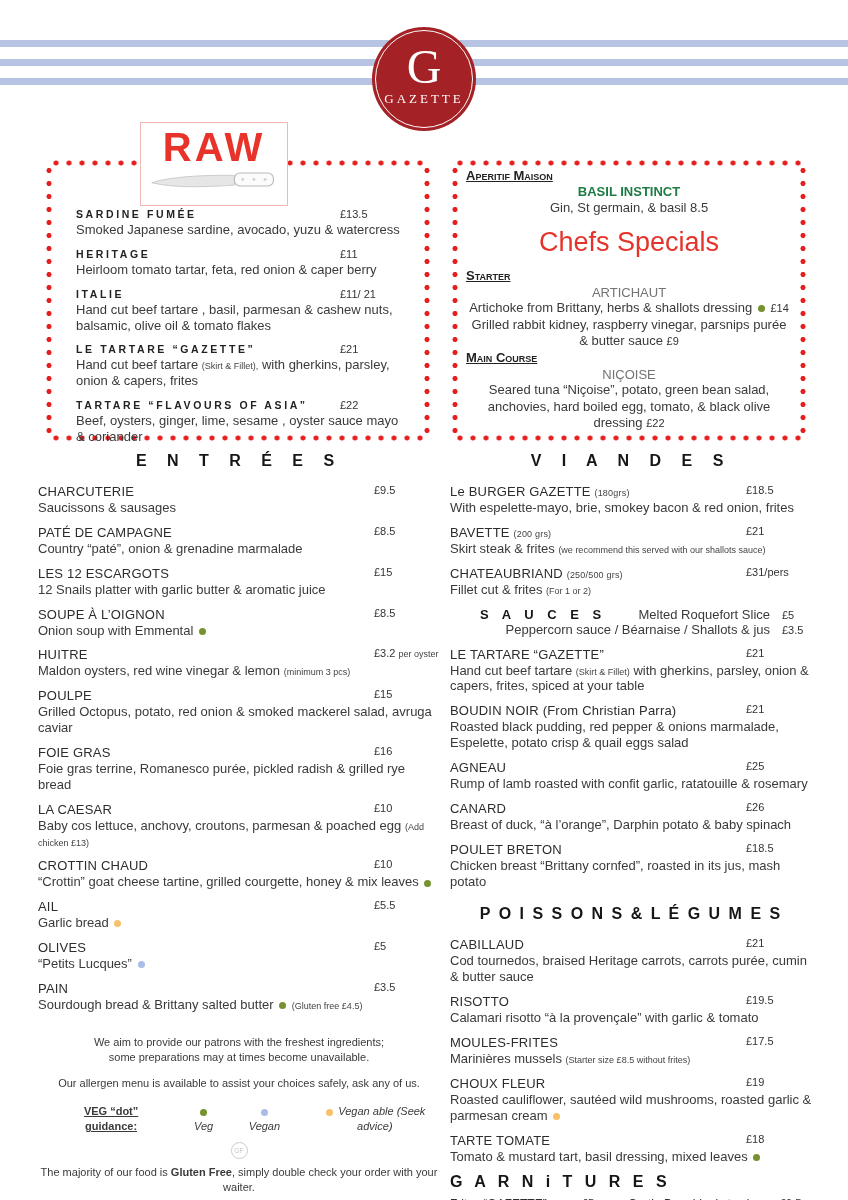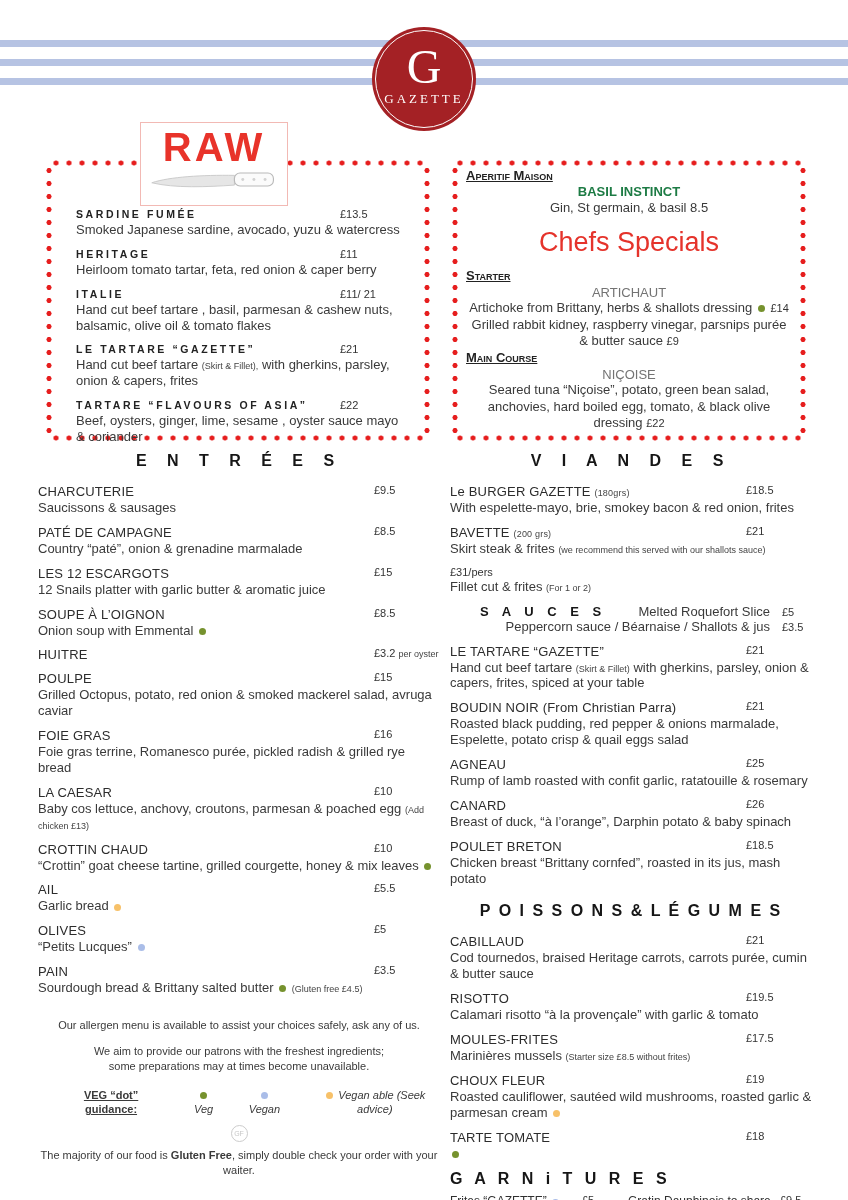--- a/index.html
+++ b/index.html
@@ -222,20 +222,24 @@
     <div class="idesc">
       <span>Onion soup with Emmental</span>
       <span class="dot" data-color="veg"></span>
     </div>
   </div>
   <div class="item">
     <div class="ptop">
         <span class="iname">HUITRE</span>
         <span class="price"><span>£3.2</span> <span class="note">per oyster</span></span>
       </div>
+    <div class="idesc">
+      <span>Maldon oysters, red wine vinegar &amp; lemon</span>
+      <span class="note">(minimum 3 pcs)</span>
+    </div>
   </div>
   <div class="item">
     <div class="ptop">
         <span class="iname">POULPE</span>
         <span class="price">£15</span>
       </div>
     <div class="idesc">Grilled Octopus, potato, red onion &amp; smoked mackerel salad, avruga caviar</div>
   </div>
   <div class="item">
     <div class="ptop">
@@ -290,22 +294,22 @@
         <span class="price">£3.5</span>
       </div>
     <div class="idesc">
       <span>Sourdough bread &amp; Brittany salted butter</span>
       <span class="dot" data-color="veg"></span>
       <span class="note">(Gluten free £4.5)</span>
     </div>
   </div>
 
   <div class="foot">
+    <p><span>We aim to provide our patrons with the freshest ingredients;</span><br><span>some preparations may at times become unavailable.</span></p>
     <p>Our allergen menu is available to assist your choices safely, ask any of us.</p>
-    <p><span>We aim to provide our patrons with the freshest ingredients;</span><br><span>some preparations may at times become unavailable.</span></p>
     <div class="veg-guide">
       <span class="veg-label">VEG “dot” guidance:</span>
       <span class="legend-item"><span class="dot" data-color="veg"></span> <span>Veg</span></span>
       <span class="legend-item"><span class="dot" data-color="vegan"></span> <span>Vegan</span></span>
       <span class="legend-item"><span class="dot" data-color="veganable"></span> <span>Vegan able (Seek advice)</span></span>
     </div>
     <div class="gf-badge">GF</div>
     <p><span>The majority of our food is </span><span class="b">Gluten Free</span><span>, simply double check your order with your waiter.</span></p>
 
   </div>
@@ -326,20 +330,21 @@
         <span class="iname"><span>BAVETTE</span> <span class="note">(200 grs)</span></span>
         <span class="price">£21</span>
       </div>
     <div class="idesc">
       <span>Skirt steak &amp; frites</span>
       <span class="note">(we recommend this served with our shallots sauce)</span>
     </div>
   </div>
   <div class="item">
     <div class="ptop">
+        <span class="iname"><span>CHATEAUBRIAND</span> <span class="note">(250/500 grs)</span></span>
         <span class="price">£31/pers</span>
       </div>
     <div class="idesc">
       <span>Fillet cut &amp; frites</span>
       <span class="note">(For 1 or 2)</span>
     </div>
   </div>
 
   <div class="sauces">
     <div class="srow">
@@ -428,20 +433,21 @@
       <span>Roasted cauliflower, sautéed wild mushrooms, roasted garlic &amp; parmesan cream</span>
       <span class="dot" data-color="veganable"></span>
     </div>
   </div>
   <div class="item">
     <div class="ptop">
         <span class="iname">TARTE TOMATE</span>
         <span class="price">£18</span>
       </div>
     <div class="idesc">
+      <span>Tomato &amp; mustard tart, basil dressing, mixed leaves</span>
       <span class="dot" data-color="veg"></span>
     </div>
   </div>
 
   <div class="garn-title">G A R N i T U R E S</div>
   <div class="grow">
     <span><span>Frites “GAZETTE”</span> <span class="dot" data-color="vegan"></span></span>
     <span class="gprice">£5</span>
     <span>Gratin Dauphinois to share</span>
     <span class="gprice">£9.5</span>

